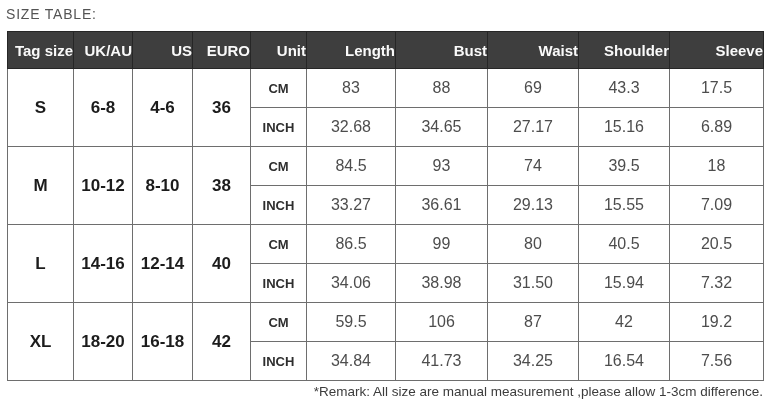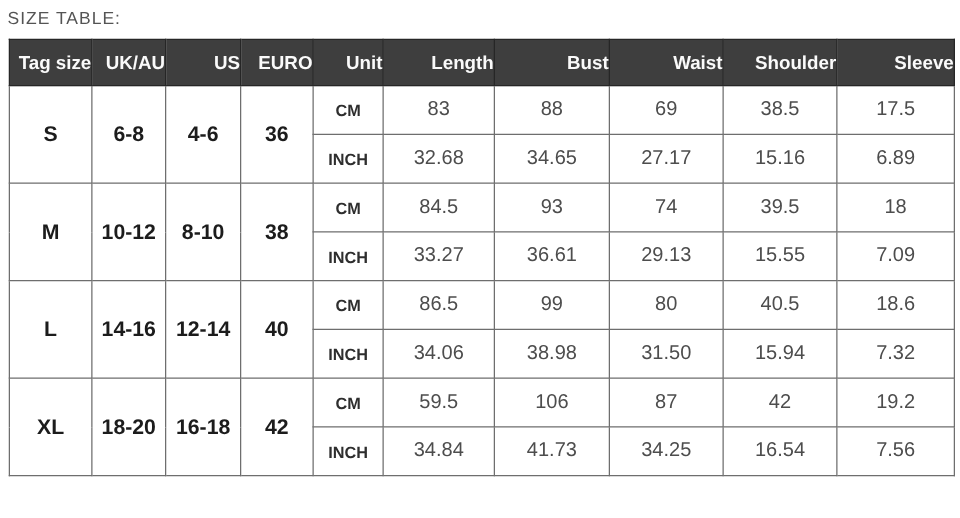--- a/index.html
+++ b/index.html
@@ -110,21 +110,21 @@
 
       <tr>
         <td class="tag" rowspan="2">S</td>
         <td class="grp" rowspan="2">6-8</td>
         <td class="grp" rowspan="2">4-6</td>
         <td class="grp" rowspan="2">36</td>
         <td class="unit">CM</td>
         <td class="val">83</td>
         <td class="val">88</td>
         <td class="val">69</td>
-        <td class="val">38.5</td>
+        <td class="val">43.3</td>
         <td class="val">17.5</td>
       </tr>
       <tr>
         <td class="unit">INCH</td>
         <td class="val">32.68</td>
         <td class="val">34.65</td>
         <td class="val">27.17</td>
         <td class="val">15.16</td>
         <td class="val">6.89</td>
       </tr>
@@ -153,21 +153,21 @@
       <tr>
         <td class="tag" rowspan="2">L</td>
         <td class="grp" rowspan="2">14-16</td>
         <td class="grp" rowspan="2">12-14</td>
         <td class="grp" rowspan="2">40</td>
         <td class="unit">CM</td>
         <td class="val">86.5</td>
         <td class="val">99</td>
         <td class="val">80</td>
         <td class="val">40.5</td>
-        <td class="val">18.6</td>
+        <td class="val">20.5</td>
       </tr>
       <tr>
         <td class="unit">INCH</td>
         <td class="val">34.06</td>
         <td class="val">38.98</td>
         <td class="val">31.50</td>
         <td class="val">15.94</td>
         <td class="val">7.32</td>
       </tr>
 
@@ -187,13 +187,14 @@
         <td class="unit">INCH</td>
         <td class="val">34.84</td>
         <td class="val">41.73</td>
         <td class="val">34.25</td>
         <td class="val">16.54</td>
         <td class="val">7.56</td>
       </tr>
     </tbody>
   </table>
 
+  <div class="remark">*Remark: All size are manual measurement ,please allow 1-3cm difference.</div>
 </div>
 
 </body></html>

